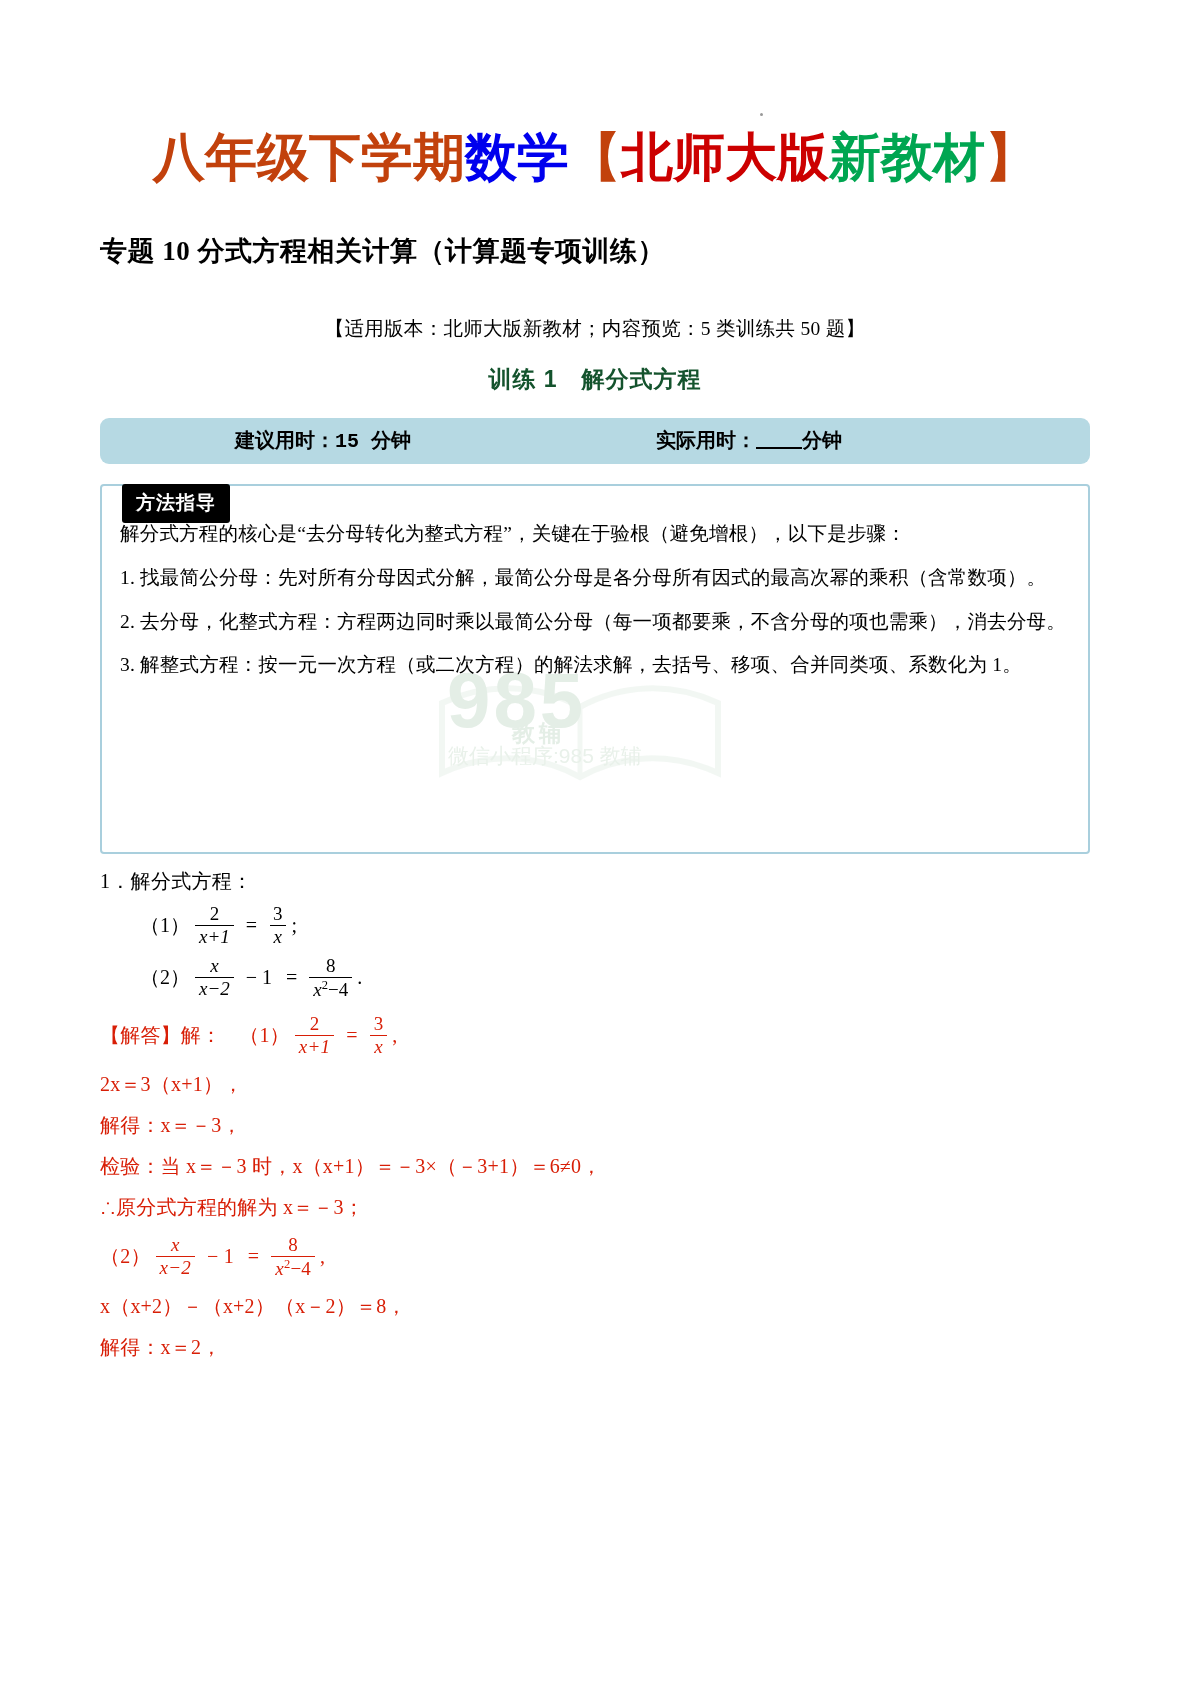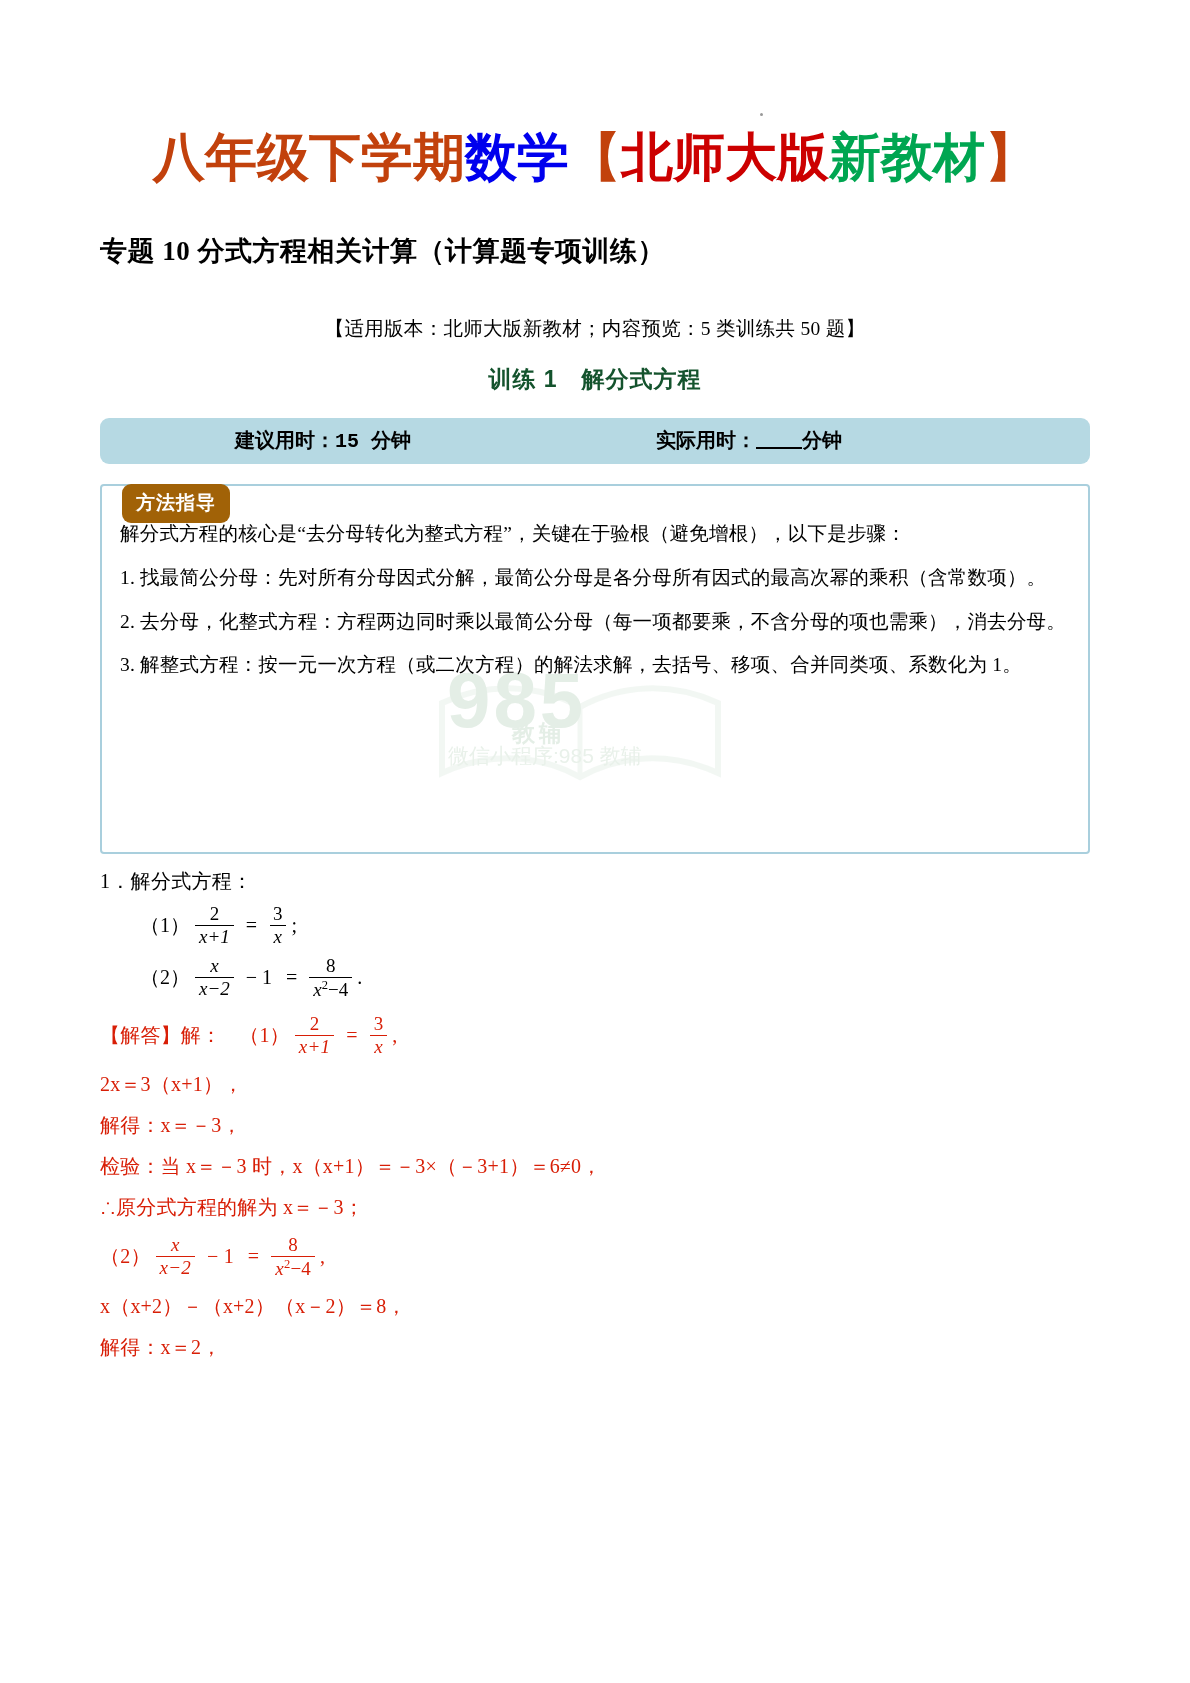--- a/index.html
+++ b/index.html
@@ -140,27 +140,27 @@
 
   
   .method-wrap {
     position: relative;
     margin-top: 20px;
   }
   .method-badge {
     position: absolute;
     left: 22px;
     top: 0;
-    background: #a16207;
+    background: #000000;
     color: #fff;
     font-family: Liberation Serif, serif;
     font-size: 19px;
     font-weight: bold;
     padding: 6px 14px 7px 14px;
-    border-radius: 9px;
+    border-radius: 3px;
     letter-spacing: 1px;
     z-index: 3;
   }
   .method-box {
     border: 2px solid #a9cfdd;
     border-radius: 4px;
     margin-top: 17px;
     padding: 26px 22px 16px 18px;
     min-height: 370px;
     box-sizing: border-box;

